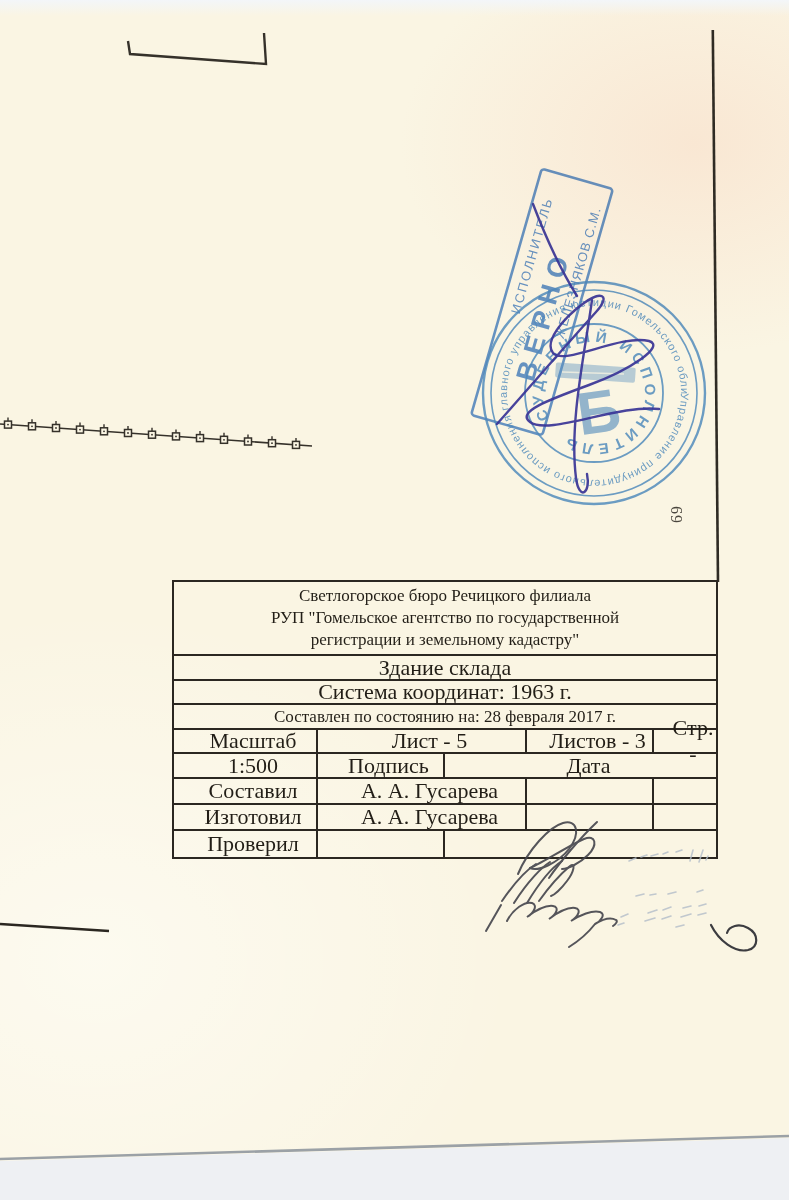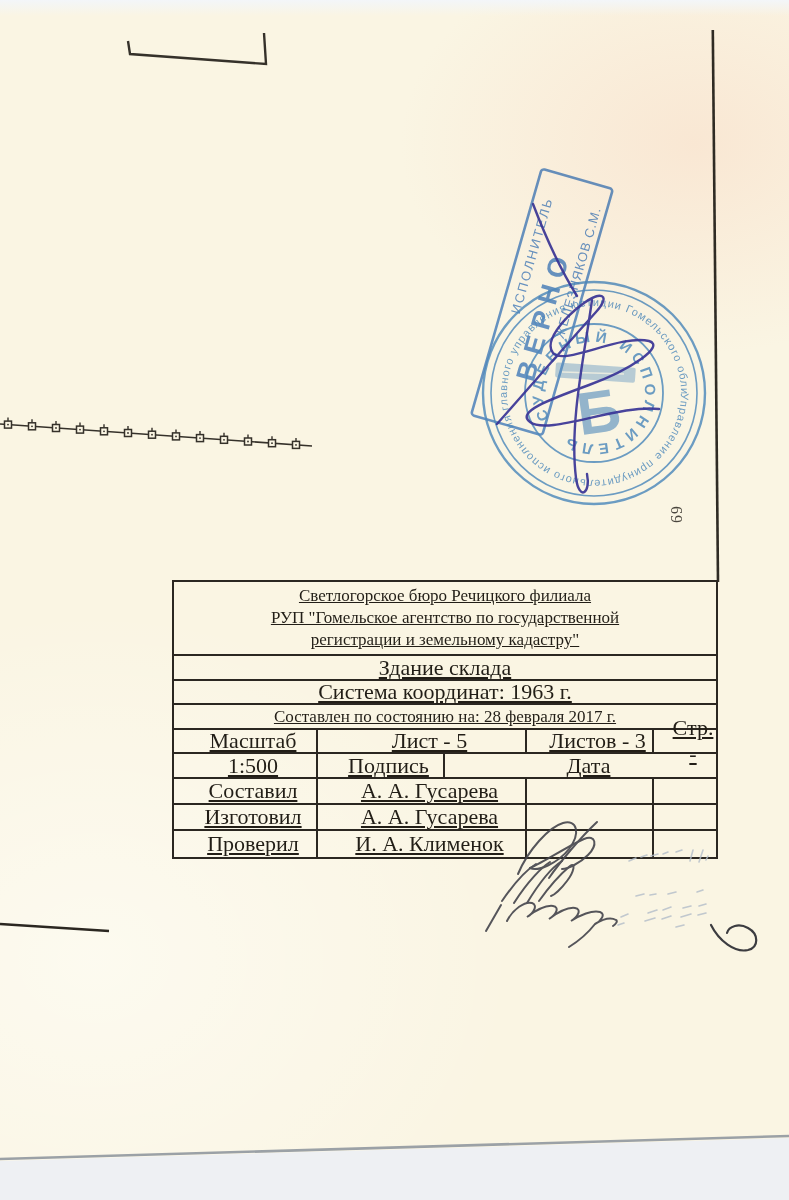--- a/index.html
+++ b/index.html
@@ -17,21 +17,21 @@
       radial-gradient(ellipse 600px 500px at 12% 80%, rgba(255,255,250,.55), rgba(255,255,250,0) 70%),
       #faf5e3;
   }
   svg.layer{position:absolute;left:0;top:0;pointer-events:none}
   #stampLayer{mix-blend-mode:multiply}
 
   
   .tblock{
     position:absolute;left:172px;top:580px;width:546px;
     border:2.4px solid #2b2721;box-sizing:border-box;
-    color:#221e17;background:transparent;text-decoration:underline;
+    color:#221e17;background:transparent;
   }
   .trow{
     border-top:2.2px solid #2b2721;
     display:flex;align-items:center;justify-content:center;
     text-align:center;box-sizing:border-box;
   }
   .trow:first-child{border-top:none}
   .trow.cols{padding:0;align-items:stretch}
   .cell{
     border-right:2.2px solid #2b2721;
@@ -121,21 +121,20 @@
       <div class="cell c4"></div>
     </div>
     <div class="trow cols" style="height:26px">
       <div class="cell c1 fs16">Изготовил</div>
       <div class="cell c2 fs16">А. А. Гусарева</div>
       <div class="cell c3"></div>
       <div class="cell c4"></div>
     </div>
     <div class="trow cols" style="height:28px">
       <div class="cell c1 fs16">Проверил</div>
-      <div class="cell c2 fs16">И. А. Клименок</div>
       <div class="cell c3"></div>
       <div class="cell c4"></div>
     </div>
   </div>
 
   <svg id="stampLayer" class="layer" width="789" height="1200">
     <defs>
       <path id="rimPath" d="M87,0 A87,87 0 1,1 -87,0 A87,87 0 1,1 87,0"></path>
       <path id="innerPath" d="M-44.2,25.5 A51,51 0 1,1 44.2,-25.5 A51,51 0 1,1 -44.2,25.5"></path>
     </defs>

